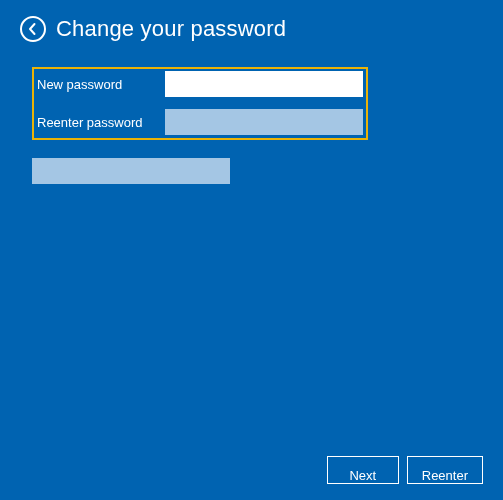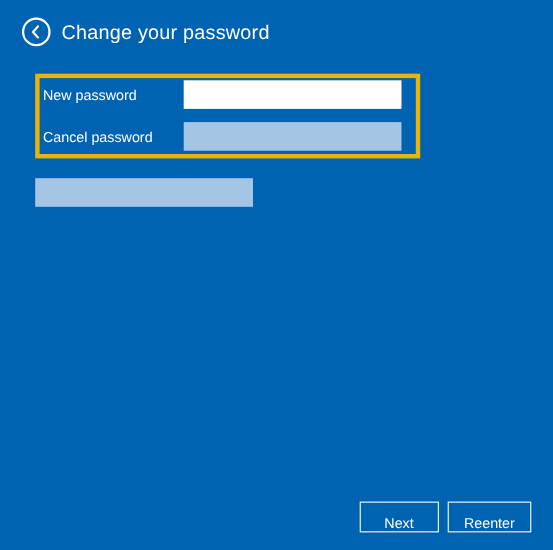--- a/index.html
+++ b/index.html
@@ -24,40 +24,40 @@
       border-radius: 50%;
       display: flex;
       align-items: center;
       justify-content: center;
       cursor: pointer;
       flex-shrink: 0;
     }
     .back-circle svg { display: block; }
     .title {
       margin-left: 10px;
-      font-size: 18px;
+      font-size: 22px;
       font-weight: 300;
       letter-spacing: 0.2px;
     }
     .form {
       margin-top: 20px;
     }
     .row {
       display: flex;
       align-items: center;
       padding: 0 20px 0 32px;
     }
     .label {
       width: 128px;
       font-size: 13px;
       color: #fff;
     }
     .highlight-box {
-      border: 4px solid #eab308;
-      padding: 2px 13px 3px 3px;
+      border: 2px solid #eab308;
+      padding: 2px 3px 3px 3px;
     }
     .input {
       width: 198px;
       height: 26px;
       font-size: 14px;
       padding: 3px 6px;
       outline: none;
       border: none;
     }
     .input-white {
@@ -104,21 +104,21 @@
 <div class="form">
 
   <div style="padding-left:32px;">
     <div class="highlight-box" style="display:inline-block;">
       <div class="row" style="padding:0;">
         <div class="label">New password</div>
         <input type="password" class="input input-white" autofocus="" value="" style="">
       </div>
       <div class="spacer"></div>
       <div class="row" style="padding:0;">
-        <div class="label">Cancel password</div>
+        <div class="label">Reenter password</div>
         <input type="password" class="input input-blue" value="" style="">
       </div>
     </div>
   </div>
 
   <div class="row hint-row">
     <input type="text" class="input input-blue" value="" style="">
   </div>
 
 </div>

